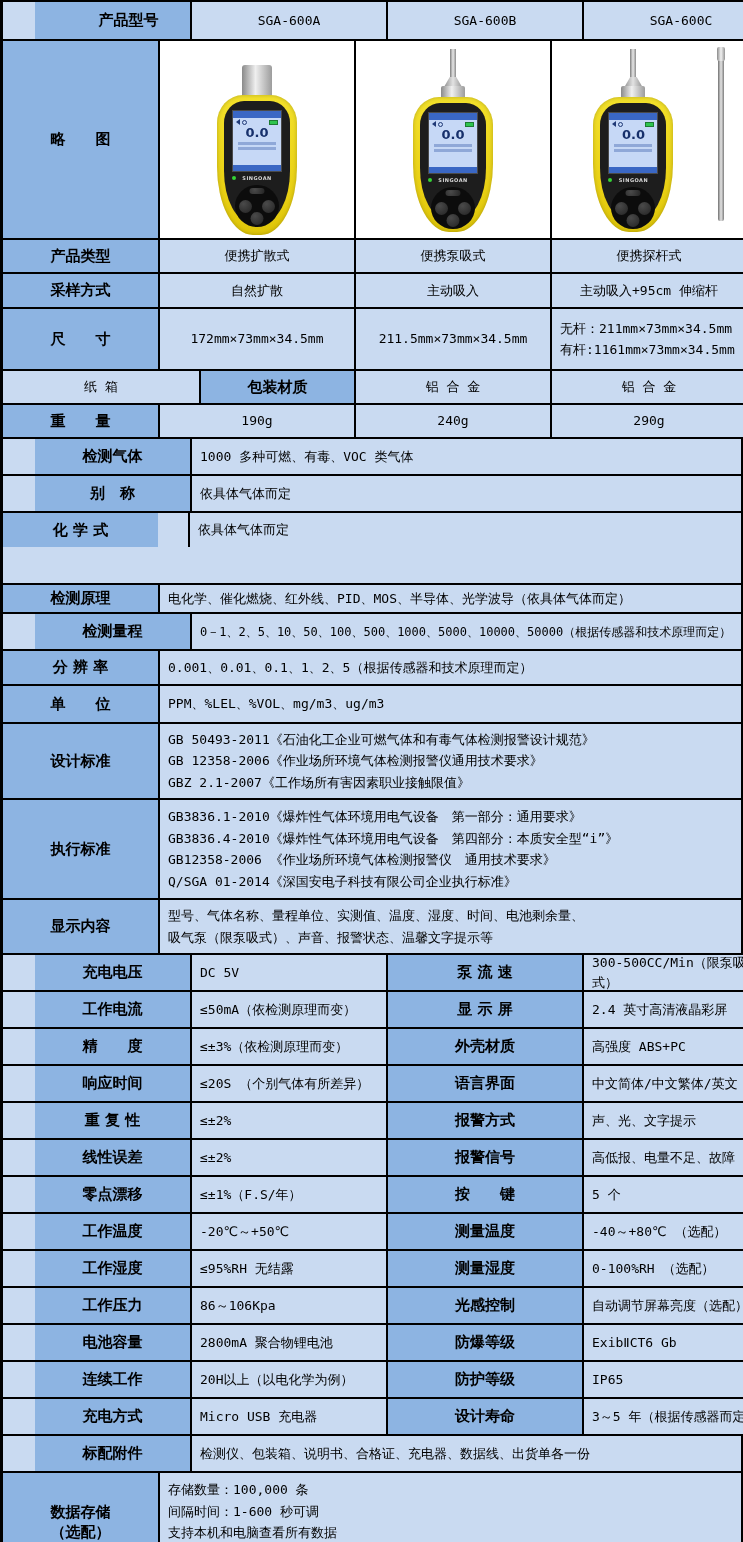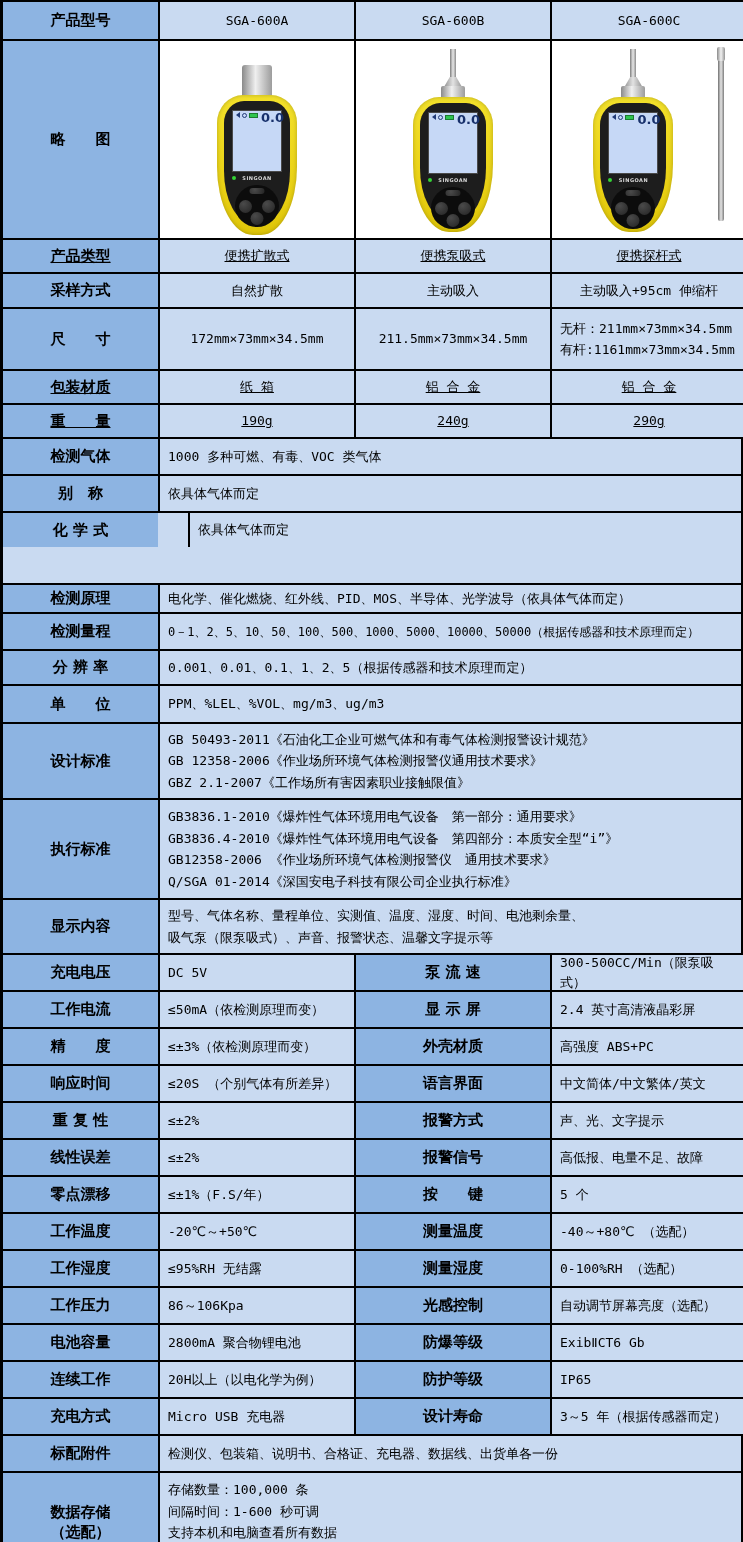--- a/index.html
+++ b/index.html
@@ -30,23 +30,23 @@
     background: #C9DAF1;
     display: flex; align-items: center;
     font-size: 13px; color: #000;
     font-family: "DejaVu Sans Mono", "DejaVu Sans", monospace;
     line-height: 1.5;
   }
   .val.center { justify-content: center; text-align: center; }
   .val.left { padding: 4px 8px; }
   .val .lines { width: 100%; }
   .val .lines div { padding: 1px 0; }
-  .h37  { height: 37px; }
+  .h37  { height: 37px; padding-left: 32px; }
   .h199 { height: 199px; }
-  .h34  { height: 34px; text-decoration: underline; }
+  .h34  { height: 34px; }
   .h35  { height: 35px; }
   .h62  { height: 62px; }
   .h36  { height: 36px; gap: 30px; }
   .h38  { height: 38px; }
   .h39  { height: 29px; margin-top: 36px; }
   .h76  { height: 76px; }
   .h100 { height: 100px; }
   .h55  { height: 55px; }
   .img-cell { background: #fff; }
 
@@ -83,21 +83,21 @@
   }
   .dev-a .dev-body { top: 46px; height: 140px; }
   .panel {
     position: absolute; left: 7px; right: 7px; top: 6px; bottom: 12px;
     background: #1d1d1d;
     border-radius: 20px 20px 28px 28px / 22px 22px 52px 52px;
   }
   .screen {
     width: 50px; height: 62px; margin: 9px auto 0;
     background: #c6d8f6; border: 1px solid #4a4a4a;
-    display: flex; 
+    display: flex; flex-direction: column;
   }
   .scr-top { height: 7px; background: #3a67c4; }
   .scr-ic { height: 8px; display: flex; align-items: center; padding: 0 3px; gap: 2px; }
   .spk { width: 0; height: 0; border-top: 3px solid transparent; border-bottom: 3px solid transparent; border-right: 4px solid #203a77; }
   .fan { width: 5px; height: 5px; border-radius: 50%; border: 1px solid #203a77; }
   .batt { margin-left: auto; width: 9px; height: 5px; background: #2ec44e; border: 1px solid #1c7a31; }
   .scr-val { font-size: 13px; font-weight: bold; color: #17306b; text-align: center; line-height: 1.1;
              font-family: "DejaVu Sans", sans-serif; }
   .scr-line { height: 3px; background: #8fa8d8; margin: 2px 5px 0; }
   .scr-bot { height: 6px; background: #3a67c4; margin-top: auto; }
@@ -262,22 +262,22 @@
     <div class="cell c-col val center">211.5mm×73mm×34.5mm</div>
     <div class="cell c-col val left">
       <div class="lines">
         <div>无杆：211mm×73mm×34.5mm</div>
         <div>有杆:1161mm×73mm×34.5mm</div>
       </div>
     </div>
   </div>
 
   <div class="row h34">
+    <div class="cell c-col val center">纸 箱</div>
     <div class="cell c-label lab">包装材质</div>
-    <div class="cell c-col val center">纸 箱</div>
     <div class="cell c-col val center">铝 合 金</div>
     <div class="cell c-col val center">铝 合 金</div>
   </div>
 
   <div class="row h34">
     <div class="cell c-label lab">重　　量</div>
     <div class="cell c-col val center">190g</div>
     <div class="cell c-col val center">240g</div>
     <div class="cell c-col val center">290g</div>
   </div>

